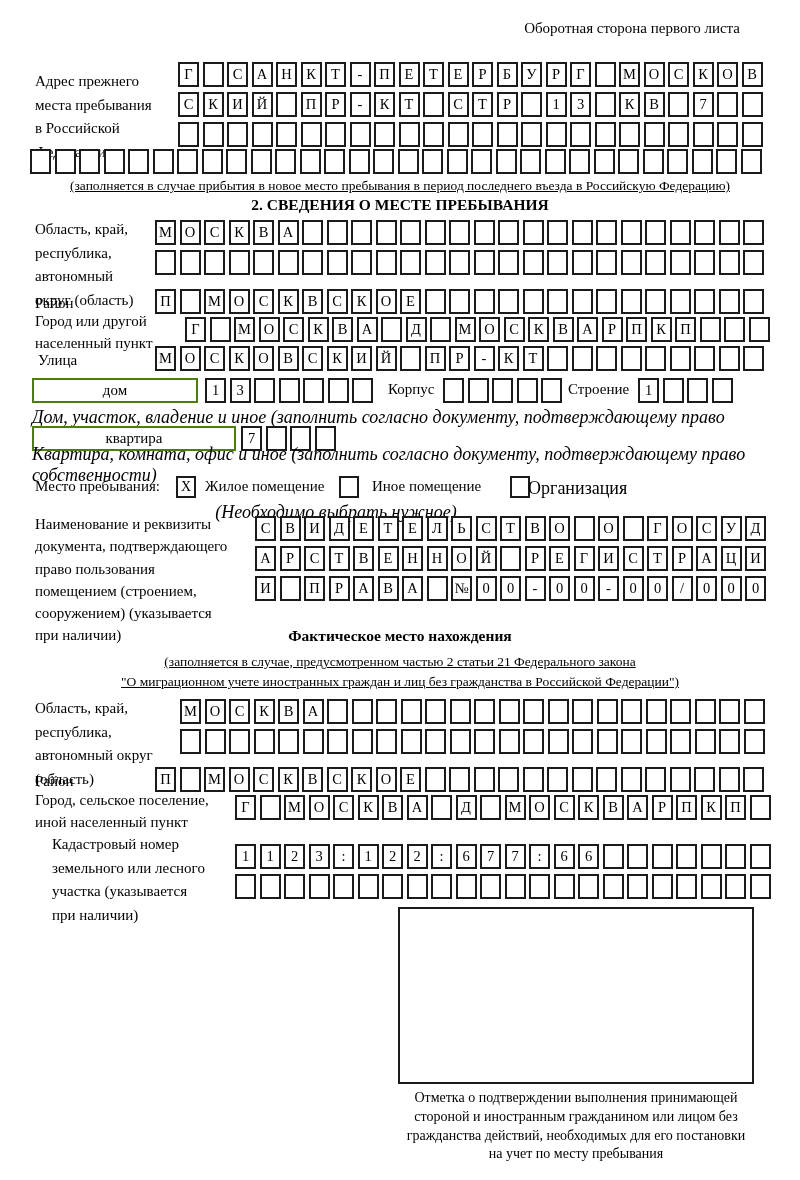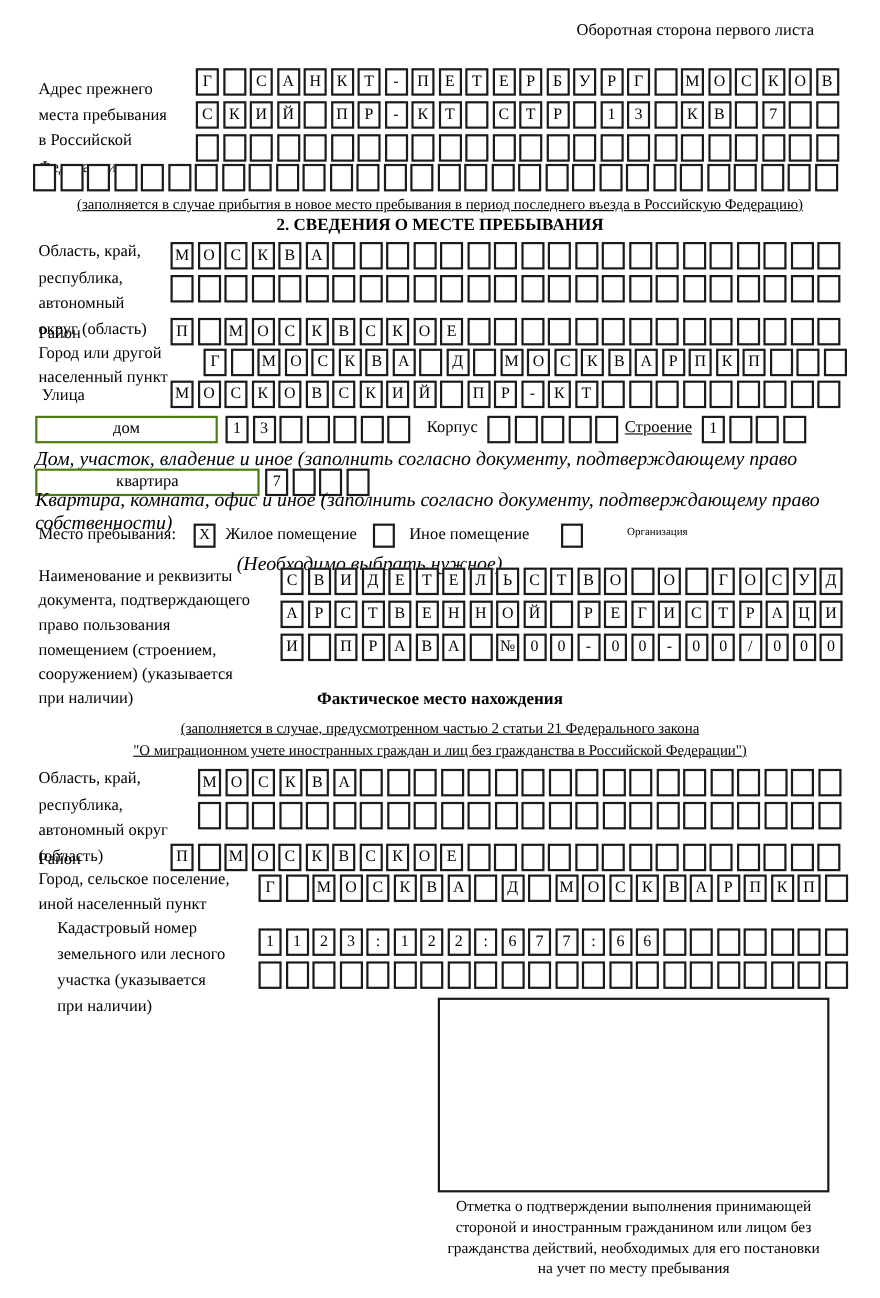--- a/index.html
+++ b/index.html
@@ -332,21 +332,21 @@
       <div class="cell"></div>
     </div>
   <div class="abs" style="left:388px;top:381px;font-size:15px;">Корпус</div>
   <div class="boxrow" style="left:443px;top:378px;">
       <div class="cell"></div>
       <div class="cell"></div>
       <div class="cell"></div>
       <div class="cell"></div>
       <div class="cell"></div>
     </div>
-  <div class="abs" style="left:568px;top:381px;font-size:15px;text-decoration:underline;">Строение</div>
+  <div class="abs" style="left:568px;top:381px;font-size:15px;">Строение</div>
   <div class="boxrow" style="left:638px;top:378px;">
       <div class="cell">1</div>
       <div class="cell"></div>
       <div class="cell"></div>
       <div class="cell"></div>
     </div>
   <div class="note14" style="left:32px;top:407px;">Дом, участок, владение и иное (заполнить согласно документу, подтверждающему право собственности)</div>
 
   <div class="bigbox" style="left:32px;top:426px;width:204px;">квартира</div>
   <div class="boxrow" style="left:241px;top:426px;">
@@ -356,21 +356,21 @@
       <div class="cell"></div>
     </div>
   <div class="note14" style="left:32px;top:444px;">Квартира, комната, офис и иное (заполнить согласно документу, подтверждающему право собственности)</div>
 
   <div class="abs" style="left:35px;top:478px;font-size:15px;">Место пребывания:</div>
   <div class="chk" style="left:176px;top:476px;">X</div>
   <div class="abs" style="left:205px;top:478px;font-size:15px;">Жилое помещение</div>
   <div class="chk" style="left:339px;top:476px;"></div>
   <div class="abs" style="left:372px;top:478px;font-size:15px;">Иное помещение</div>
   <div class="chk" style="left:510px;top:476px;"></div>
-  <div class="abs" style="left:570px;top:478px;font-size:10px;">Организация</div>
+  <div class="abs" style="left:528px;top:478px;font-size:18px;">Организация</div>
   <div class="note14" style="left:136px;top:502px;width:400px;text-align:center;">(Необходимо выбрать нужное)</div>
 
   <div class="lbl2" style="left:35px;top:513px;line-height:22.3px;">
       <div>Наименование и реквизиты</div>
       <div>документа, подтверждающего</div>
       <div>право пользования</div>
       <div>помещением (строением,</div>
       <div>сооружением) (указывается</div>
       <div>при наличии)</div>
     </div>

